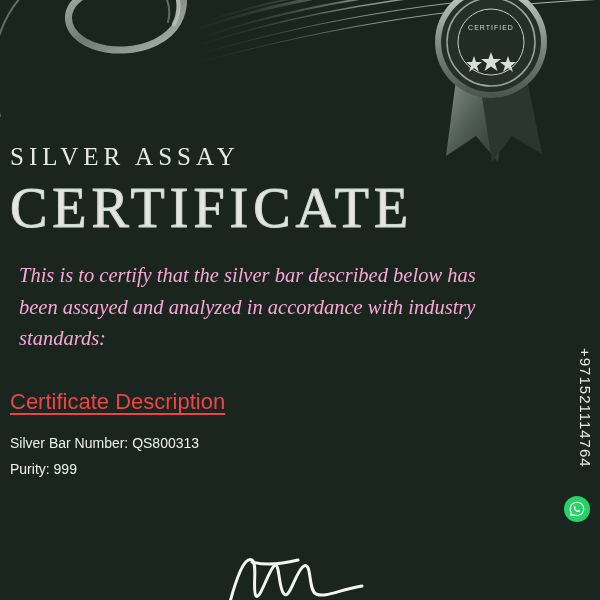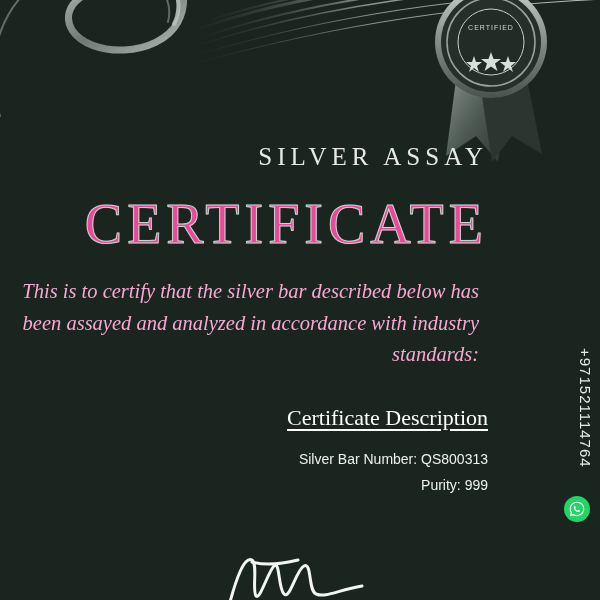--- a/index.html
+++ b/index.html
@@ -48,57 +48,57 @@
     height: 190px;
     pointer-events: none;
   }
 
   
   .content {
     position: absolute;
     top: 0;
     left: 0;
     width: 488px;
-    text-align: right;
+    text-align: left;
     color: #e9ece9;
+    padding-left: 10px;
   }
   .subtitle {
     margin-top: 143px;
     font-family: "Liberation Serif", serif;
     font-size: 25px;
     letter-spacing: 5px;
     color: #e6e9e6;
     font-weight: 400;
   }
   .maintitle {
-    margin-top: 24px;
+    margin-top: 8px;
     font-family: "Liberation Serif", serif;
     font-size: 56px;
     letter-spacing: 5px;
     line-height: 1.05;
-    color: #ec4899;
+    color: #e5e5e5;
     -webkit-text-stroke: 1px #c9d2cc;
     text-shadow: 0 0 1px #aebbb2;
   }
   .intro {
     margin: 22px auto 0 auto;
     width: 470px;
     font-family: "Liberation Serif", serif;
     font-style: italic;
     font-size: 20.5px;
     line-height: 1.55;
     color: #f9a8d4;
   }
   .section-heading {
     margin-top: 34px;
     font-size: 22px;
-    color: #ffffff;
+    color: #ef4444;
     text-decoration: underline;
     text-underline-offset: 4px;
-    font-family: Liberation Serif, serif;
   }
   .detail-line {
     margin-top: 10px;
     font-size: 14px;
     color: #eef1ee;
   }
   .detail-line.first {
     margin-top: 20px;
   }
 

